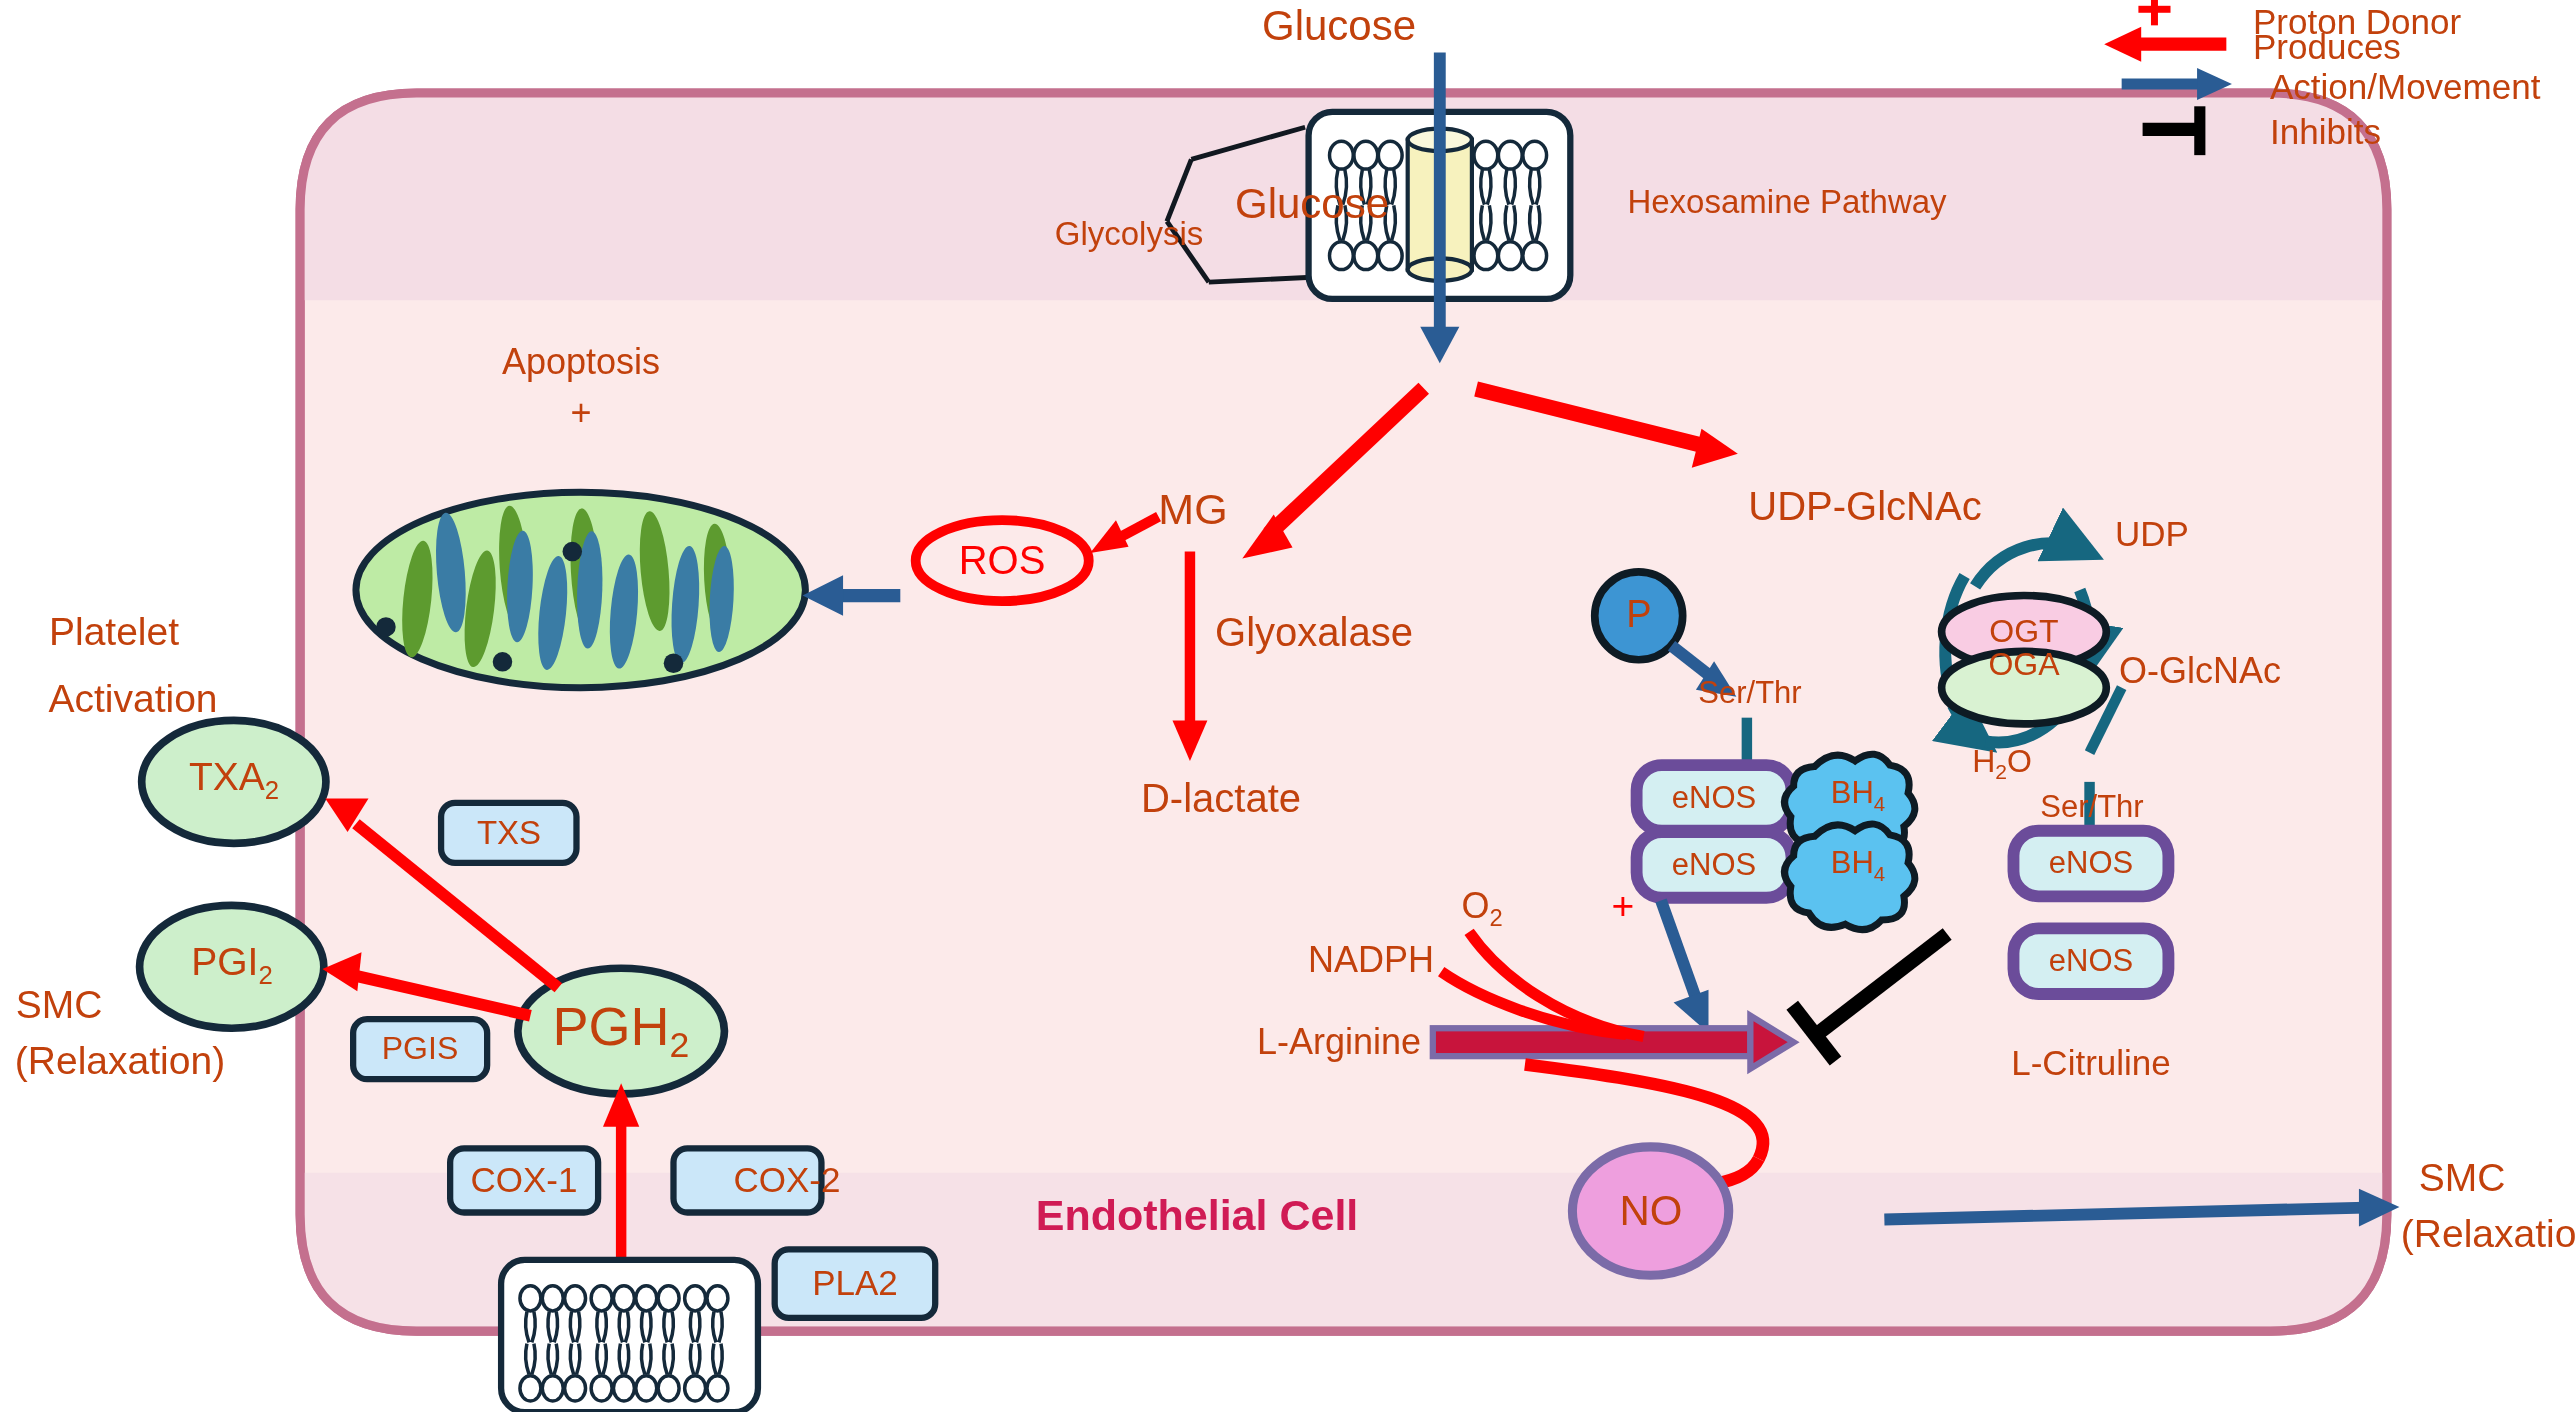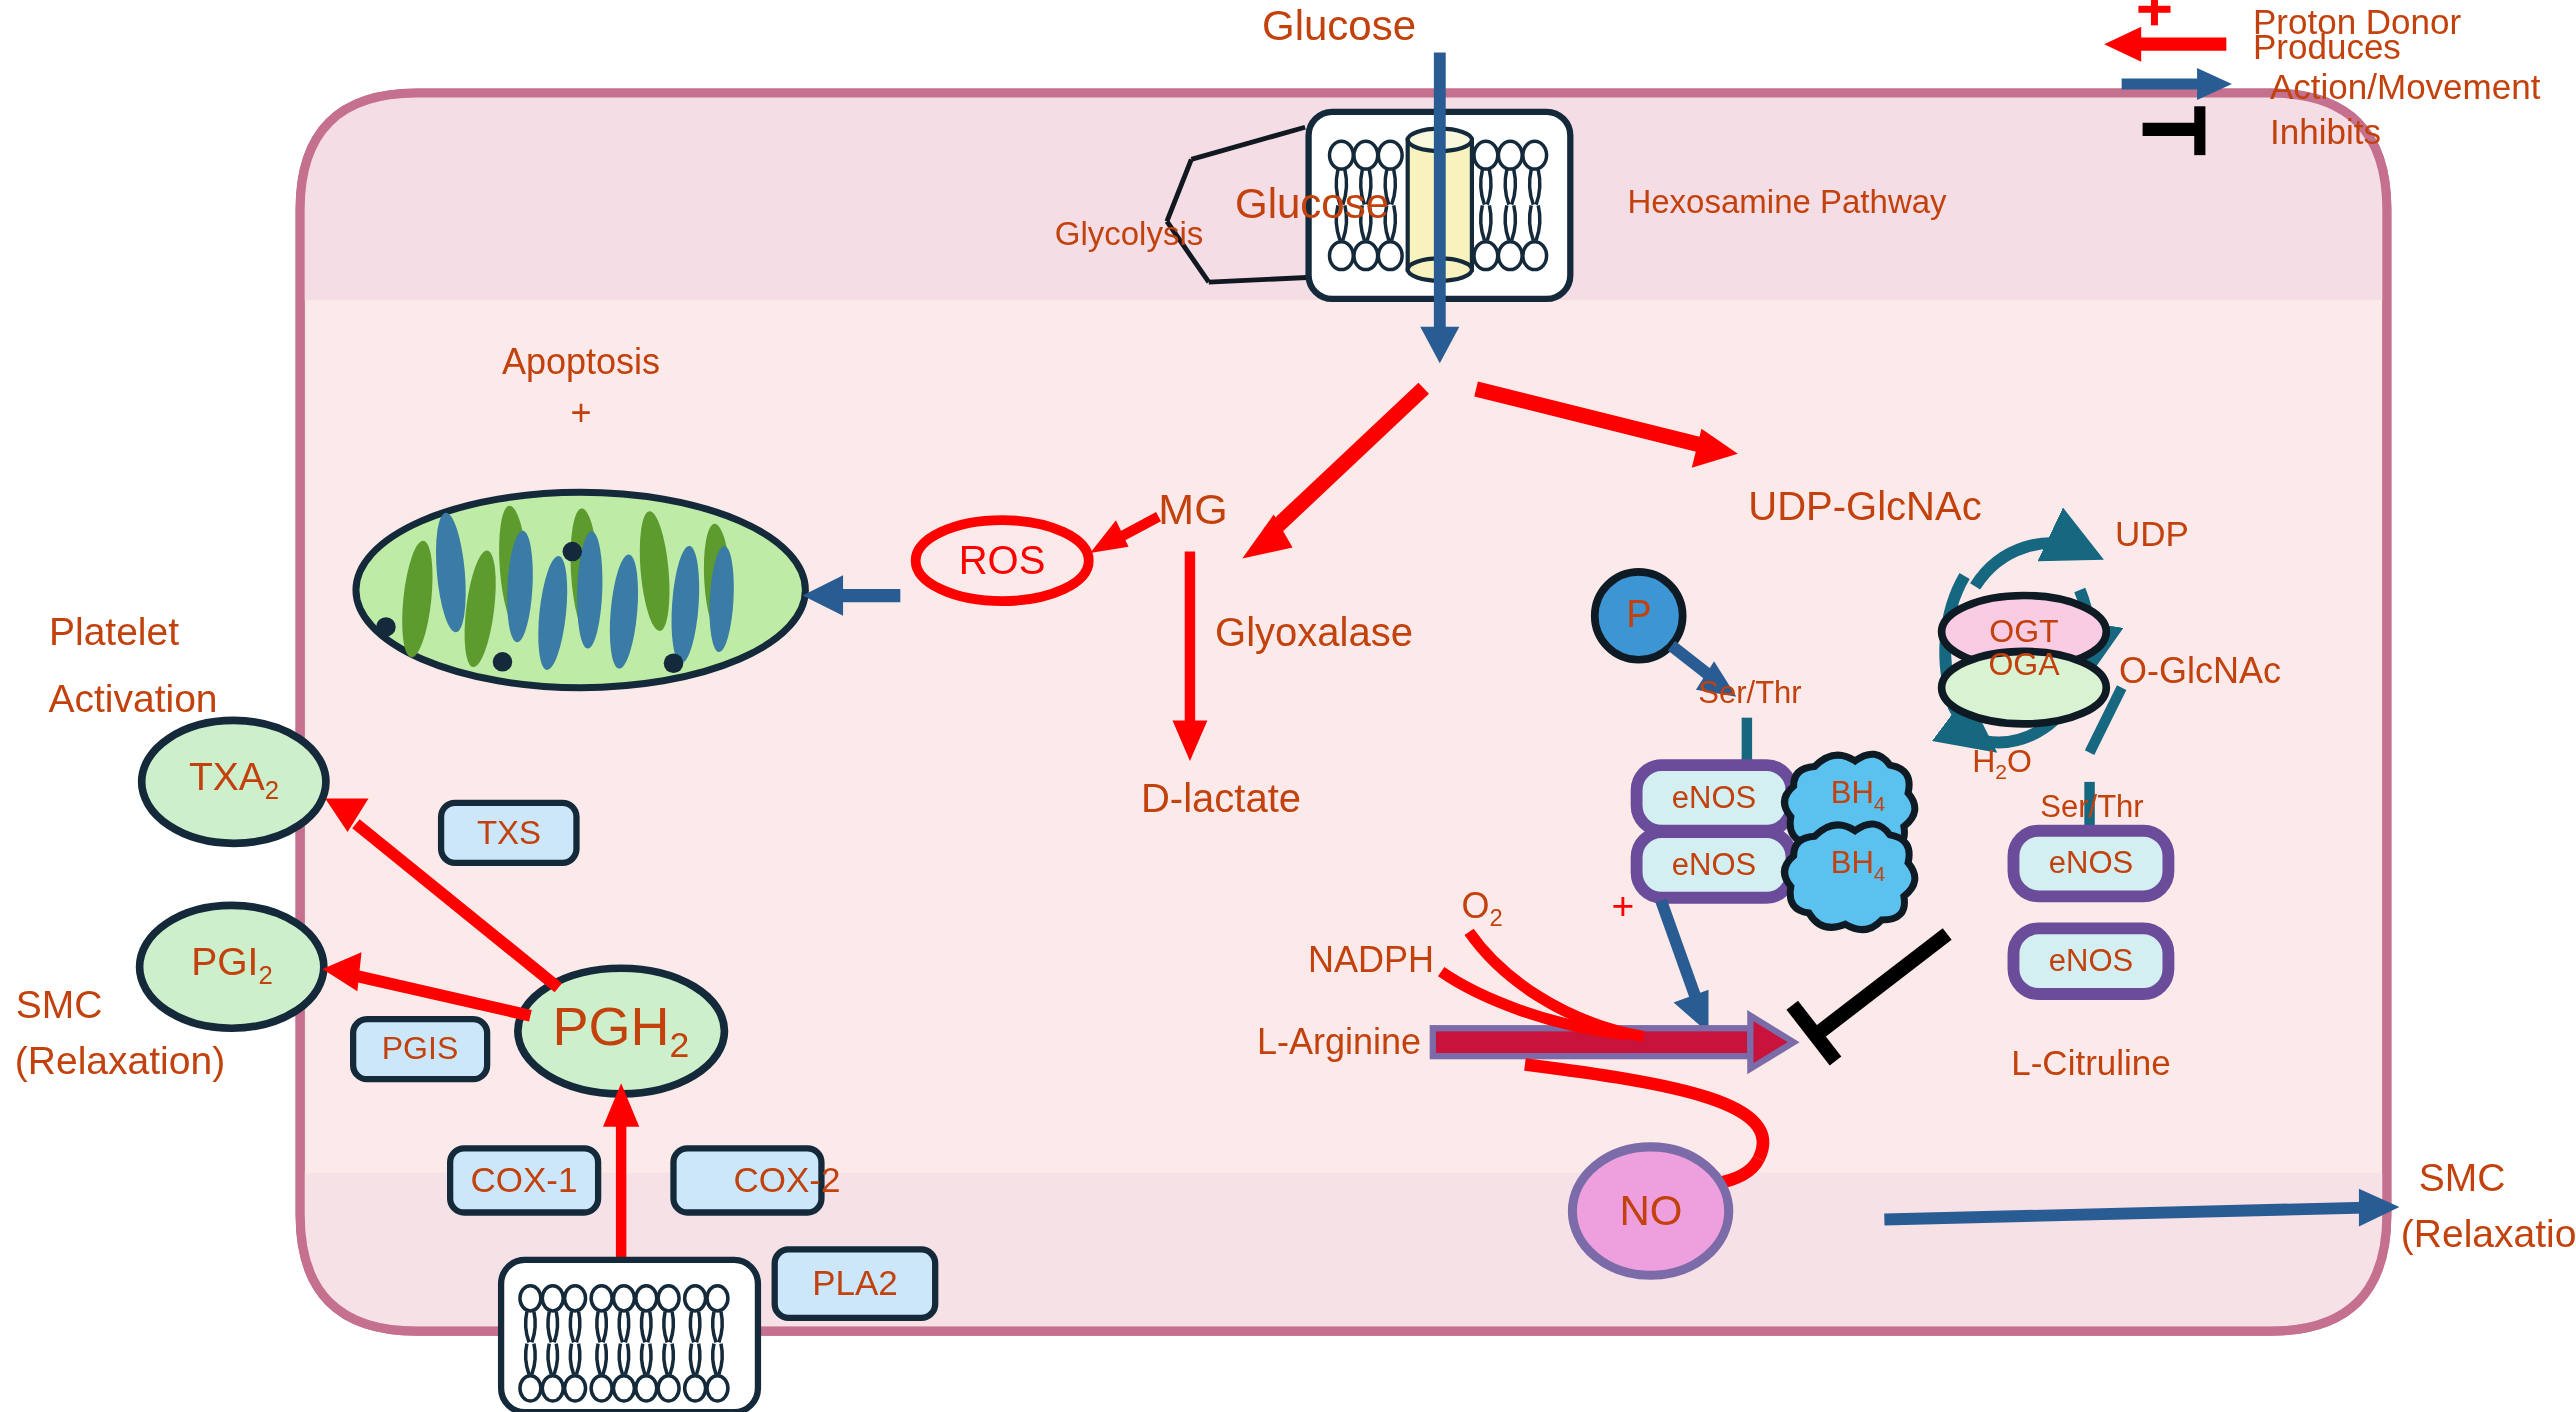--- a/index.html
+++ b/index.html
@@ -372,20 +372,21 @@
 
 <div class="lbl ctr" style="left:2091px;top:1043px;font-size:35px;margin-top:20px;">L-Citruline</div>
 
 <div class="lbl ctr" style="left:1371px;top:960px;font-size:36px;">NADPH</div>
 <div class="lbl ctr" style="left:1482px;top:909px;font-size:36px;"><span>O</span><span class="sub">2</span></div>
 <div class="lbl ctr" style="left:1339px;top:1042px;font-size:36px;">L-Arginine</div>
 <div class="lbl ctr" style="left:1623px;top:906px;font-size:39px;color:#FF0000;">+</div>
 
 <div class="lbl ctr" style="left:1651px;top:1211px;font-size:42px;">NO</div>
 
+<div class="lbl ctr" style="left:1197px;top:1215px;font-size:43px;font-weight:bold;color:#D01B55;">Endothelial Cell</div>
 
 <div class="lbl ctr" style="left:621px;top:1031px;font-size:54px;"><span>PGH</span><span class="sub">2</span></div>
 <div class="lbl ctr" style="left:234px;top:780px;font-size:39px;"><span>TXA</span><span class="sub">2</span></div>
 <div class="lbl ctr" style="left:232px;top:965px;font-size:39px;"><span>PGI</span><span class="sub">2</span></div>
 
 <div class="lbl ctr" style="left:509px;top:833px;font-size:33px;">TXS</div>
 <div class="lbl ctr" style="left:420px;top:1049px;font-size:32px;">PGIS</div>
 <div class="lbl ctr" style="left:524px;top:1180px;font-size:35px;">COX-1</div>
 <div class="lbl ctr" style="left:747px;top:1180px;font-size:35px;margin-left:40px;">COX-2</div>
 <div class="lbl ctr" style="left:855px;top:1283px;font-size:35px;">PLA2</div>

